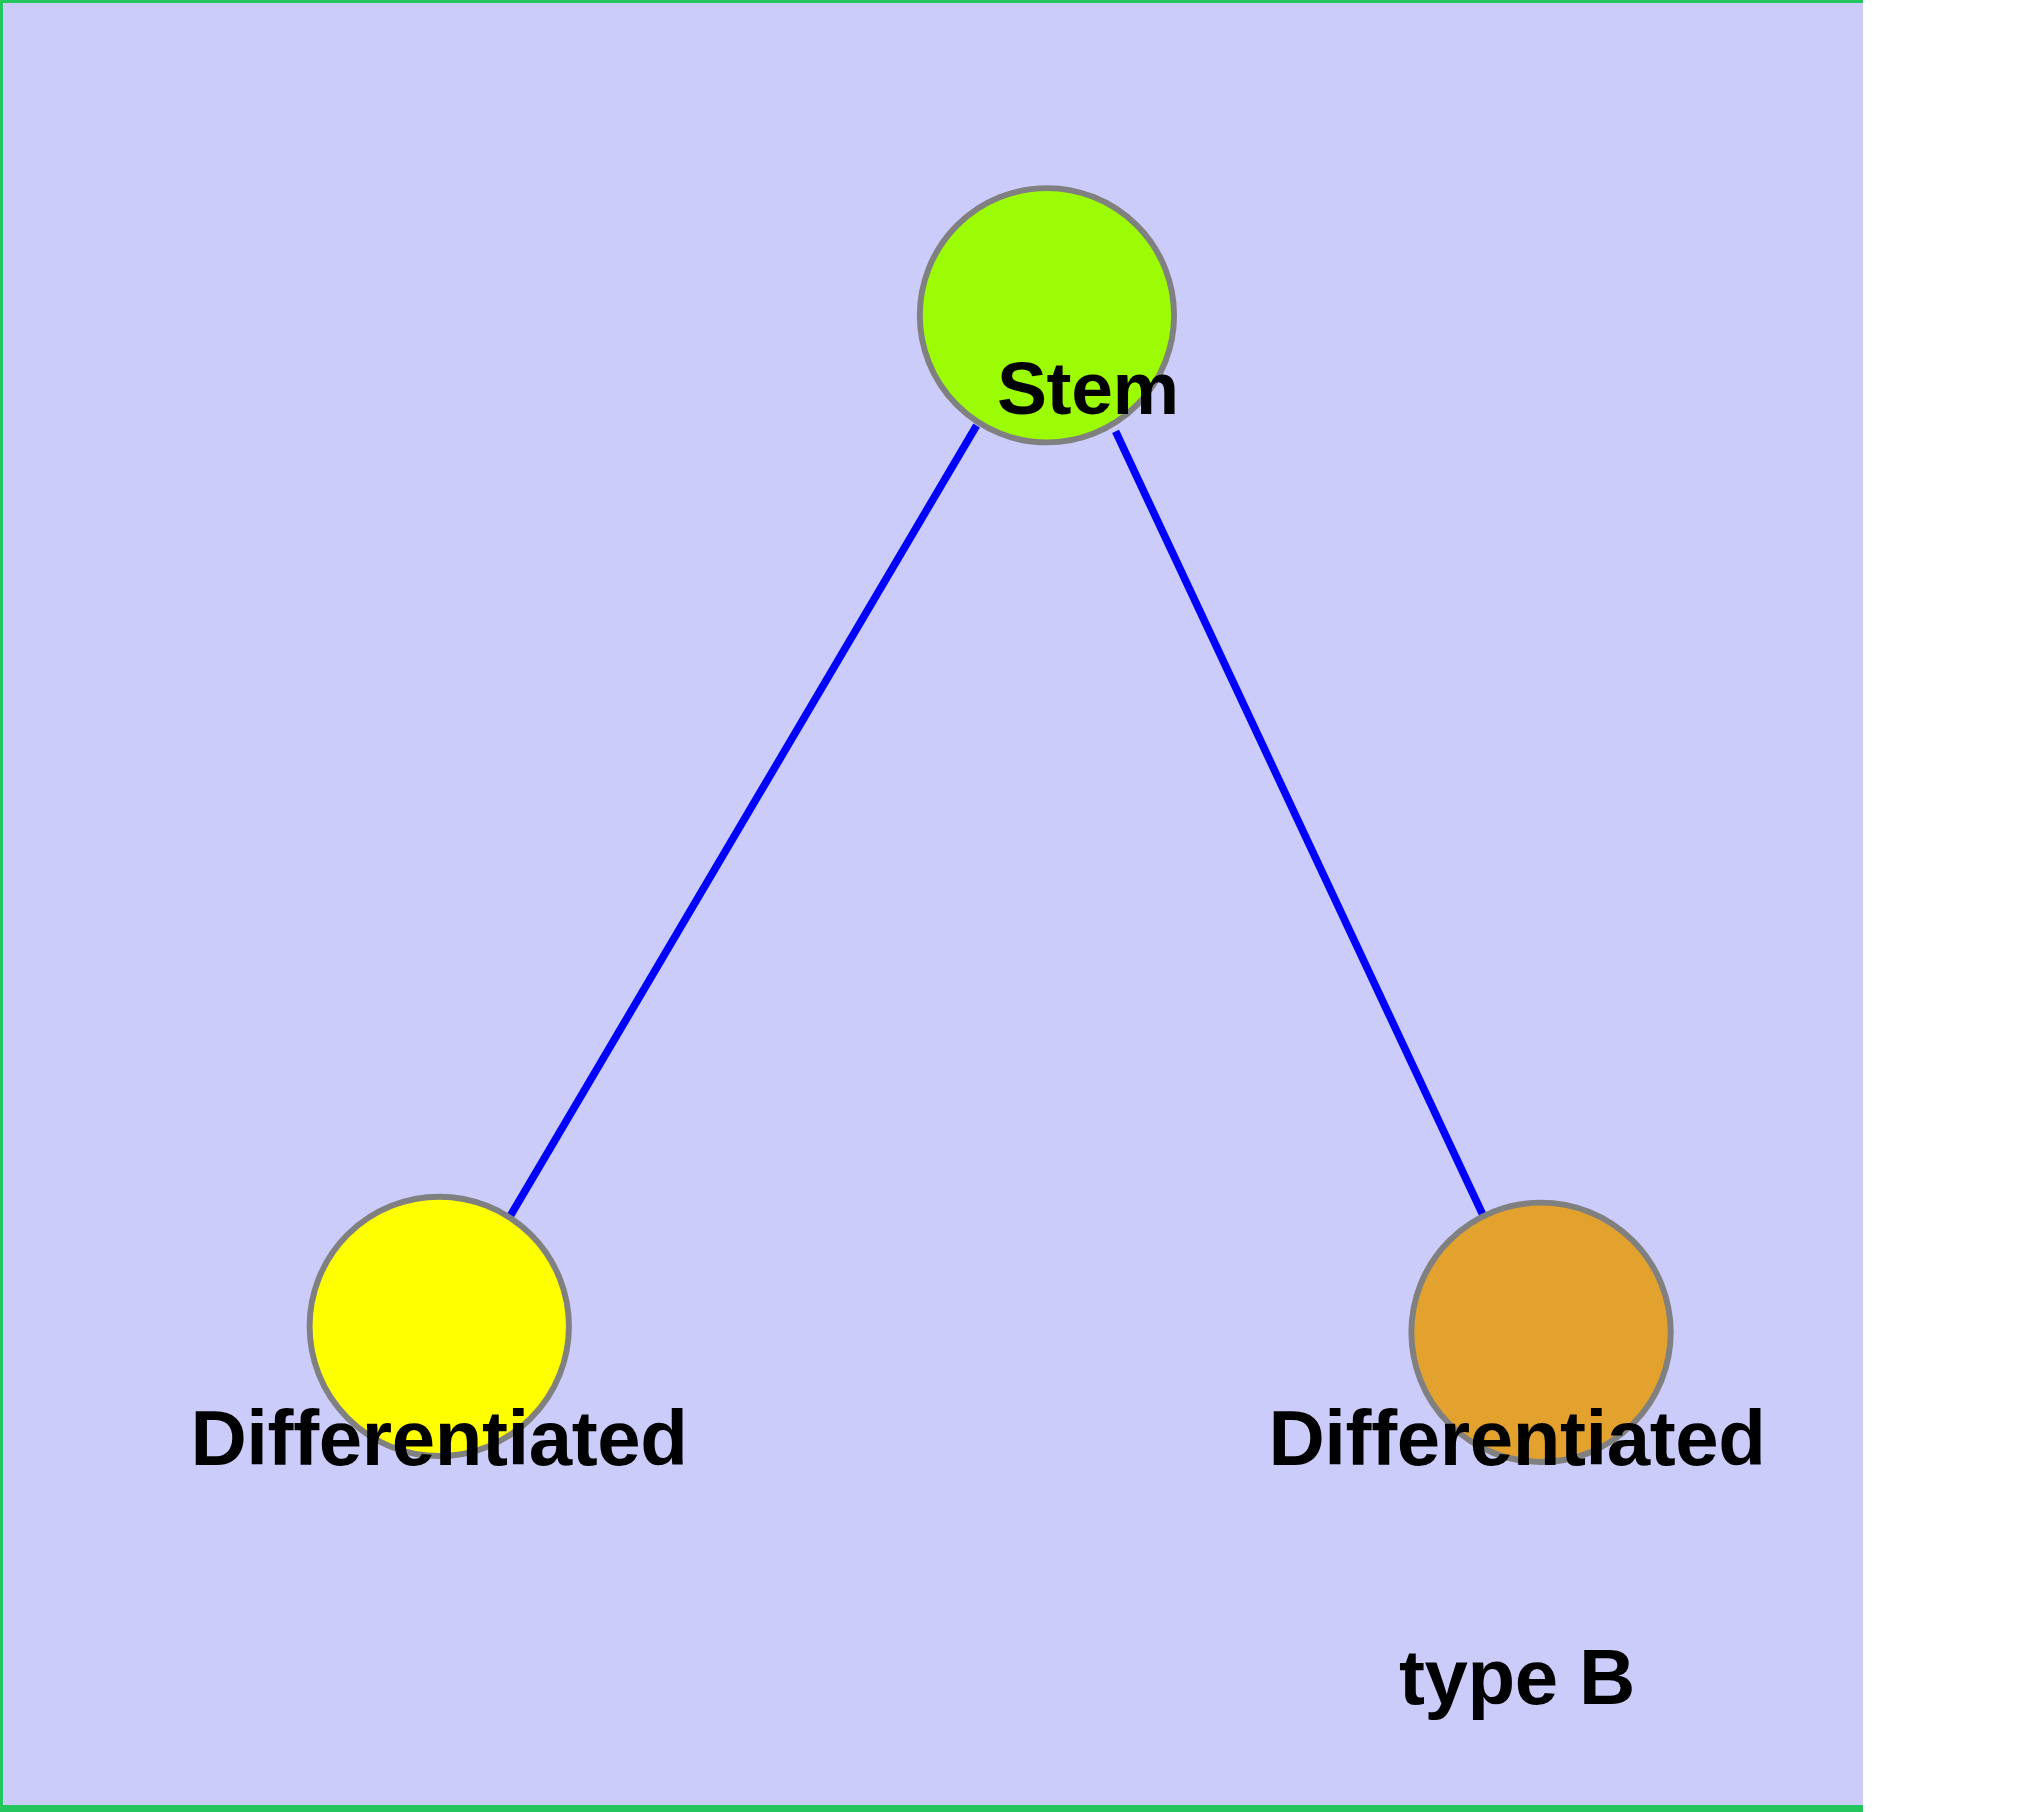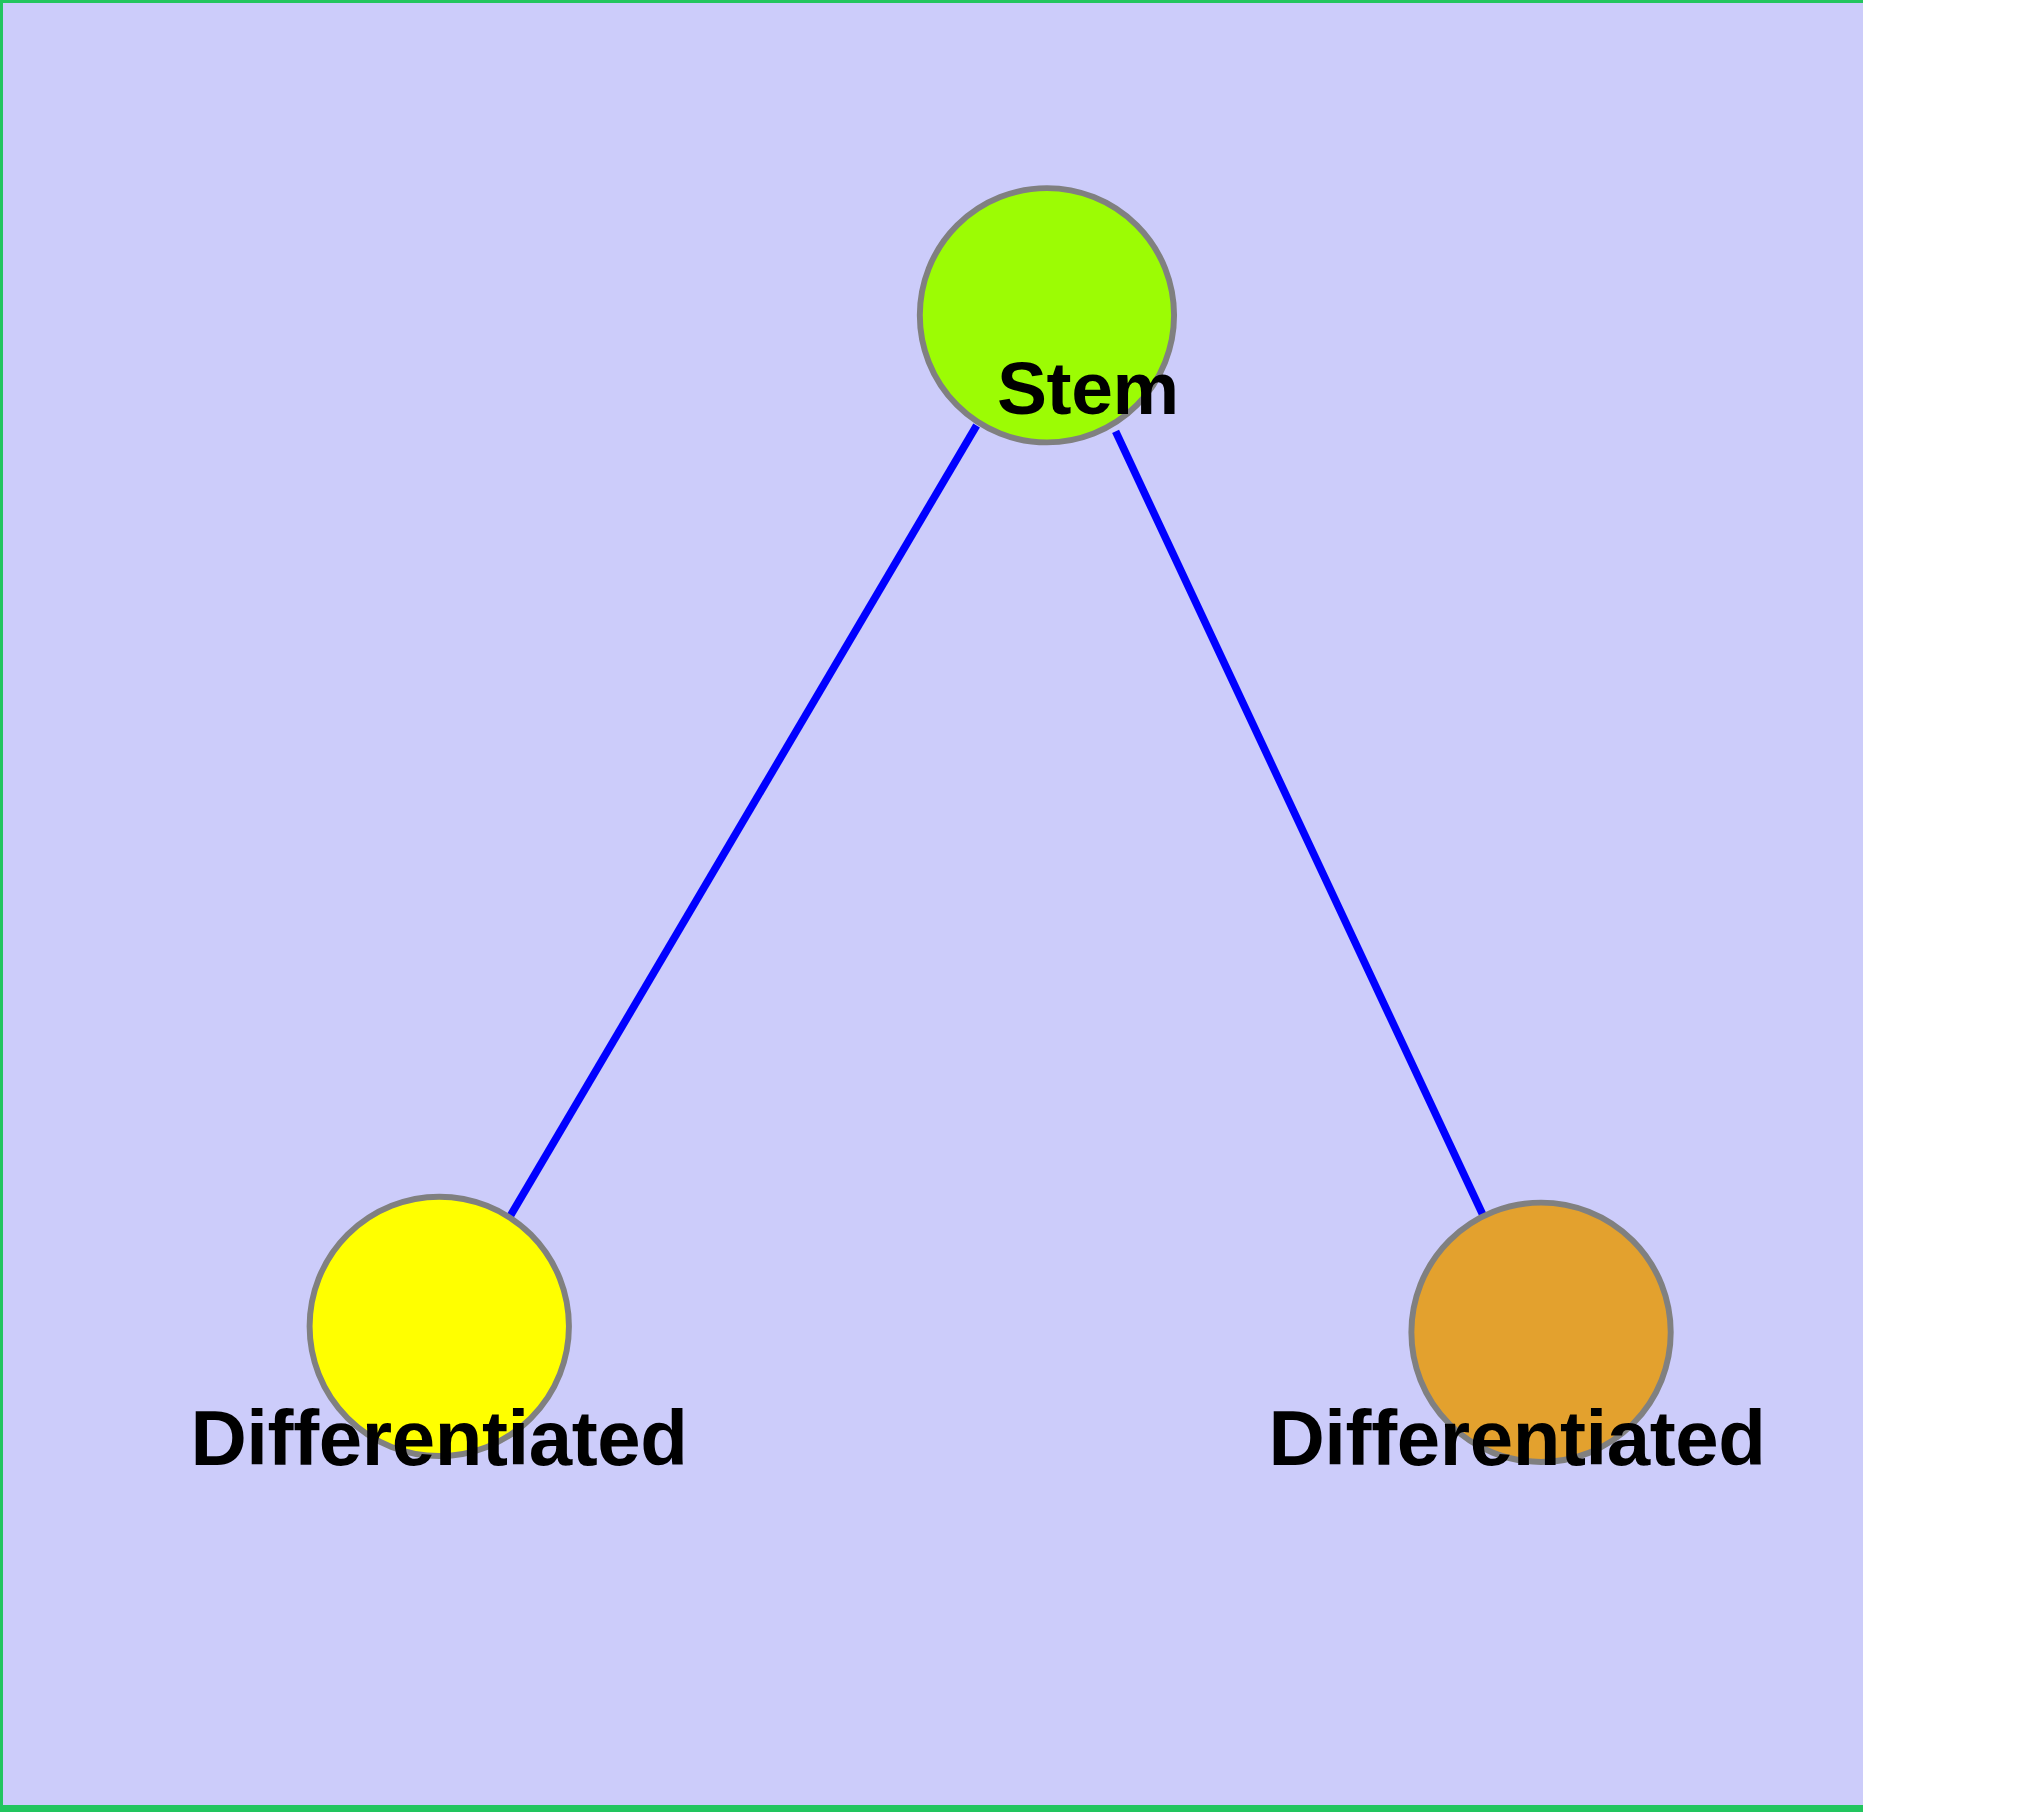--- a/index.html
+++ b/index.html
@@ -83,16 +83,17 @@
   <div class="node-label" id="label-stem">
     <span>Stem</span>
   </div>
 
   <div class="node-label" id="label-a">
     <div>Differentiated</div>
   </div>
 
   <div class="node-label" id="label-b">
     <div>Differentiated</div>
+    <div>type B</div>
   </div>
 
 </div>
 
 
 </body></html>

